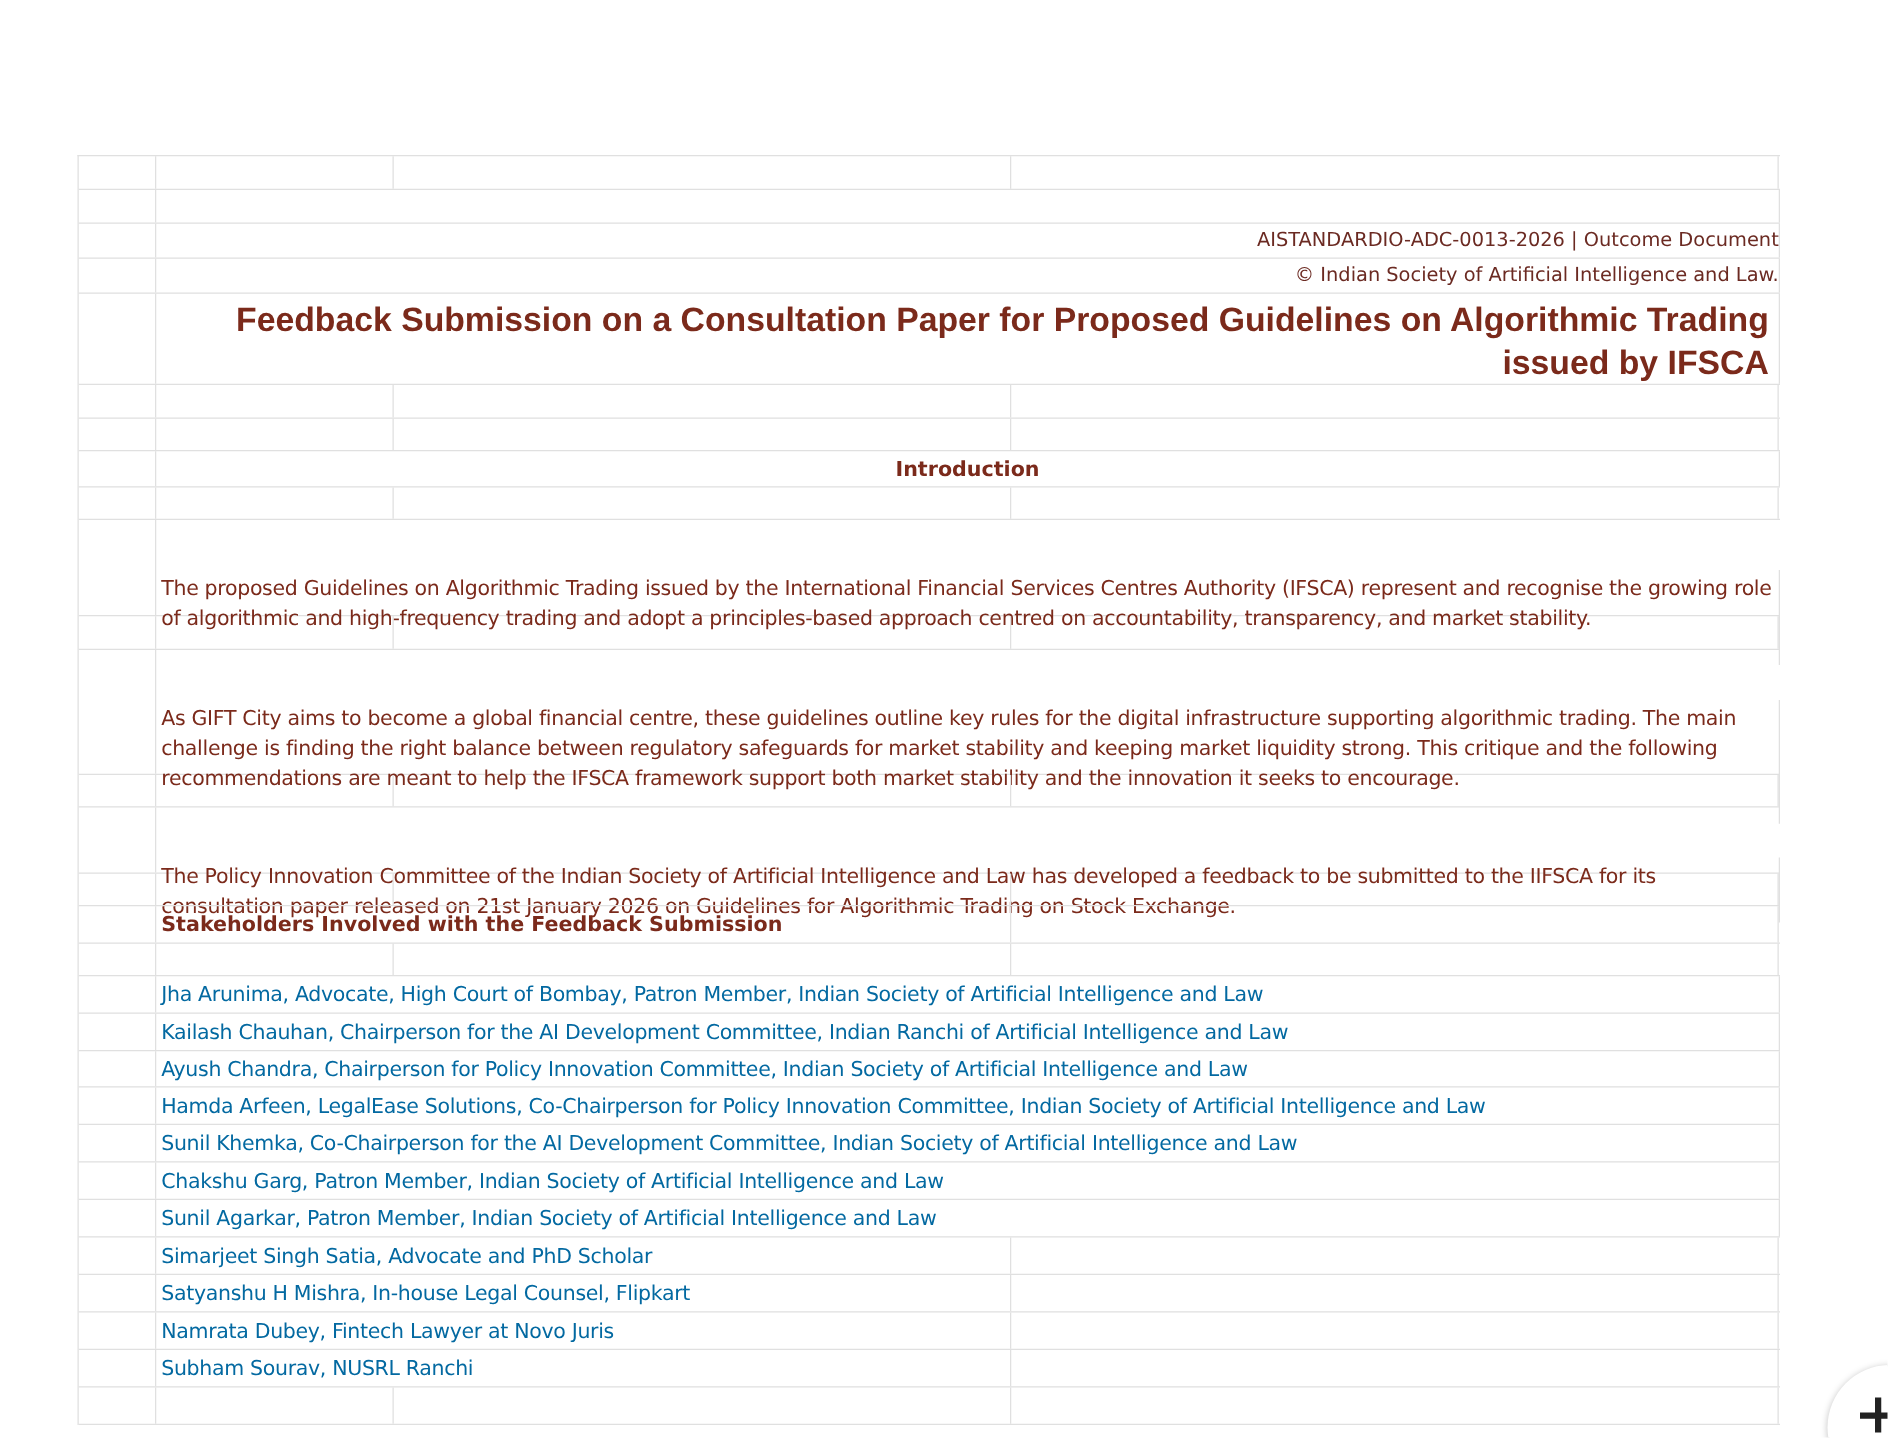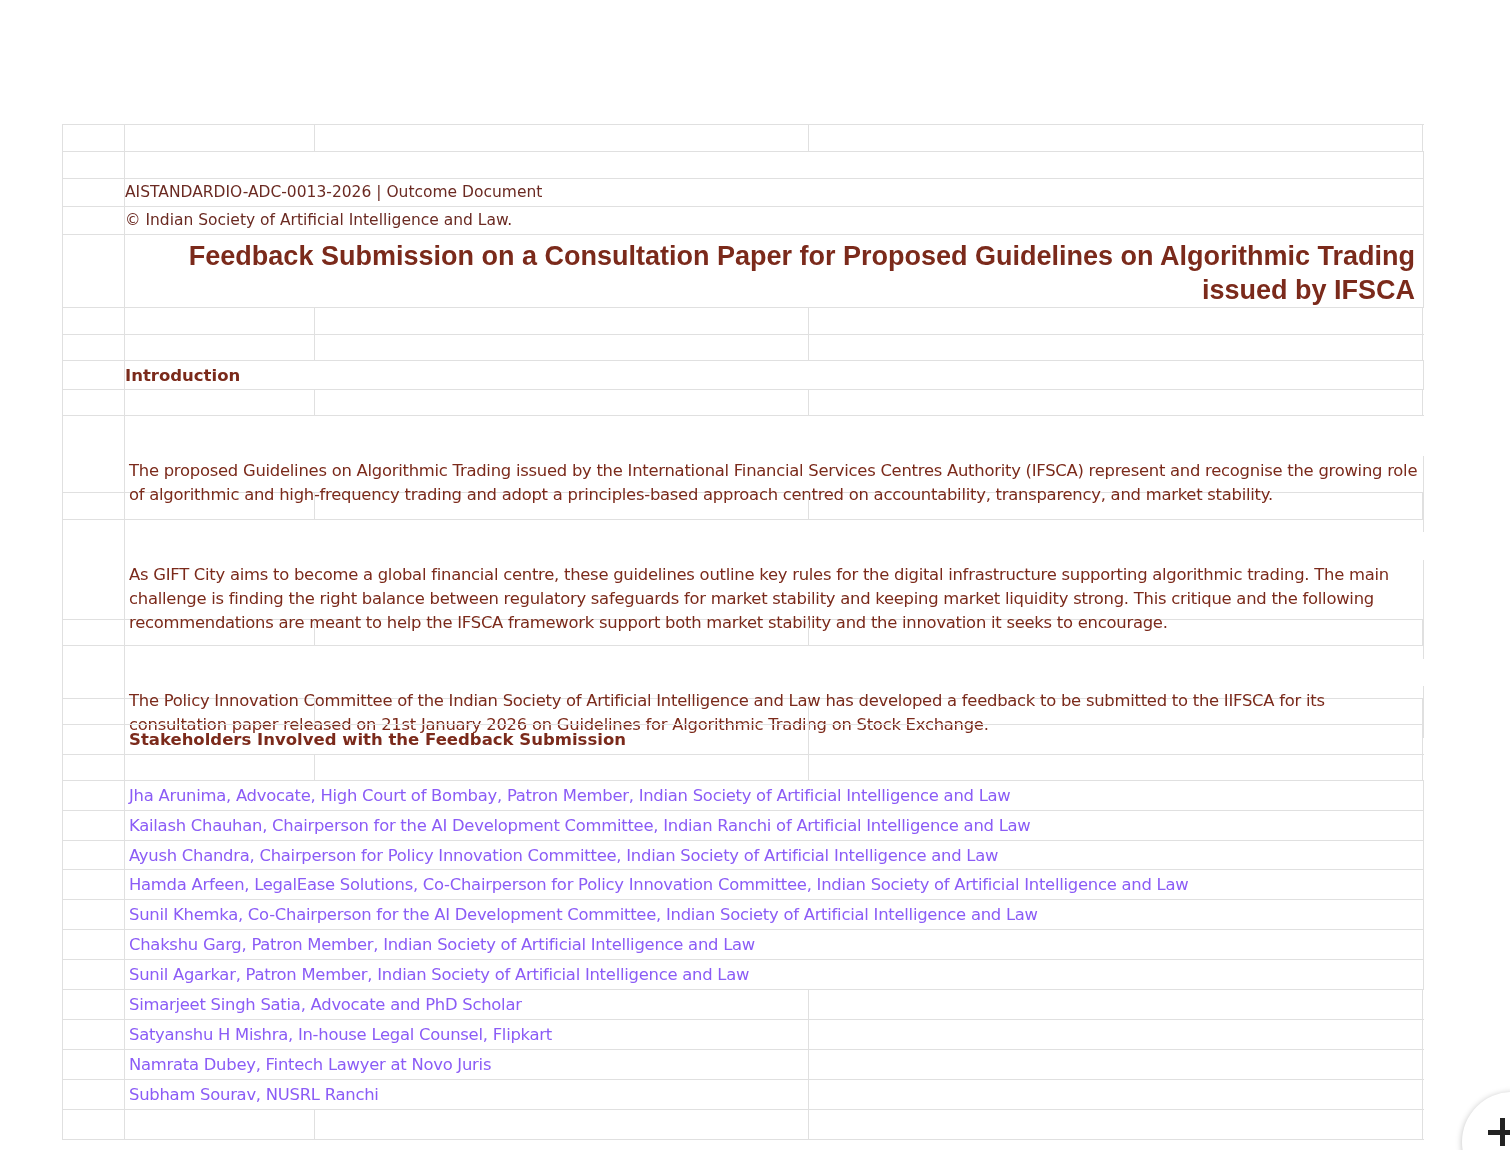--- a/index.html
+++ b/index.html
@@ -6,25 +6,25 @@
   body { width:1510px; height:1150px; overflow:hidden; position:relative; font-family:"Liberation Sans", sans-serif; }
   .sheet { position:absolute; left:62px; top:124px; width:1361px; border-top:1px solid #e0e0e0; border-left:1px solid #e0e0e0; }
   .row { position:relative; display:flex; border-bottom:1px solid #e0e0e0; box-sizing:border-box; }
   .cell { border-right:1px solid #e0e0e0; box-sizing:border-box; height:100%; }
   .c0 { width:62px; flex:0 0 62px; }
   .c1 { width:190px; flex:0 0 190px; }
   .c2 { width:494px; flex:0 0 494px; }
   .c3 { width:614px; flex:0 0 614px; }
   .span-all { flex:1 1 auto; }
   .span-12 { width:684px; flex:0 0 684px; }
-  .meta { font-size:15.5px; color:#6b2a22; text-align:left; line-height:27px; font-family:"DejaVu Sans", sans-serif; }
+  .meta { font-size:15.5px; color:#6b2a22; text-align:right; line-height:27px; font-family:"DejaVu Sans", sans-serif; }
   .title { font-family:"Liberation Sans", sans-serif; font-weight:bold; font-size:27px; color:#7b2a1b; text-align:right; line-height:34px; padding:4px 8px 0 8px; }
   .heading { font-weight:bold; font-size:16.5px; color:#7b2a1b; font-family:"DejaVu Sans", sans-serif; }
   .para { font-size:16.4px; line-height:24px; color:#7b2a1b; padding:3px 4px 0 4px; font-family:"DejaVu Sans", sans-serif; letter-spacing:-0.25px;margin-top:40px; }
-  .line { font-size:16.4px; line-height:29px; color:#8b5cf6; padding:0 4px; white-space:nowrap; font-family:"DejaVu Sans", sans-serif; letter-spacing:-0.25px; }
+  .line { font-size:16.4px; line-height:29px; color:#0369a1; padding:0 4px; white-space:nowrap; font-family:"DejaVu Sans", sans-serif; letter-spacing:-0.25px; }
   .fab { position:absolute; left:1462px; top:1092px; width:100px; height:100px; border-radius:50%; background:#ffffff; box-shadow:0 1px 6px rgba(0,0,0,0.25); }
   .fab-plus { position:absolute; left:26px; top:26px; width:28px; height:28px; }
   .fab-plus:before { content:""; position:absolute; left:12px; top:0; width:5px; height:28px; background:#222; }
   .fab-plus:after { content:""; position:absolute; left:0; top:12px; width:28px; height:5px; background:#222; }
 </style>
 </head>
 <body>
 
 <div class="sheet">
 
@@ -64,21 +64,21 @@
 
   <div class="row" style="height:26px">
     <div class="cell c0"></div>
     <div class="cell c1"></div>
     <div class="cell c2"></div>
     <div class="cell c3"></div>
   </div>
 
   <div class="row" style="height:29px">
     <div class="cell c0"></div>
-    <div class="cell span-all heading" style="text-align:left;line-height:29px">Introduction</div>
+    <div class="cell span-all heading" style="text-align:center;line-height:29px">Introduction</div>
   </div>
 
   <div class="row" style="height:26px">
     <div class="cell c0"></div>
     <div class="cell c1"></div>
     <div class="cell c2"></div>
     <div class="cell c3"></div>
   </div>
 
   <div class="row" style="height:77px">

